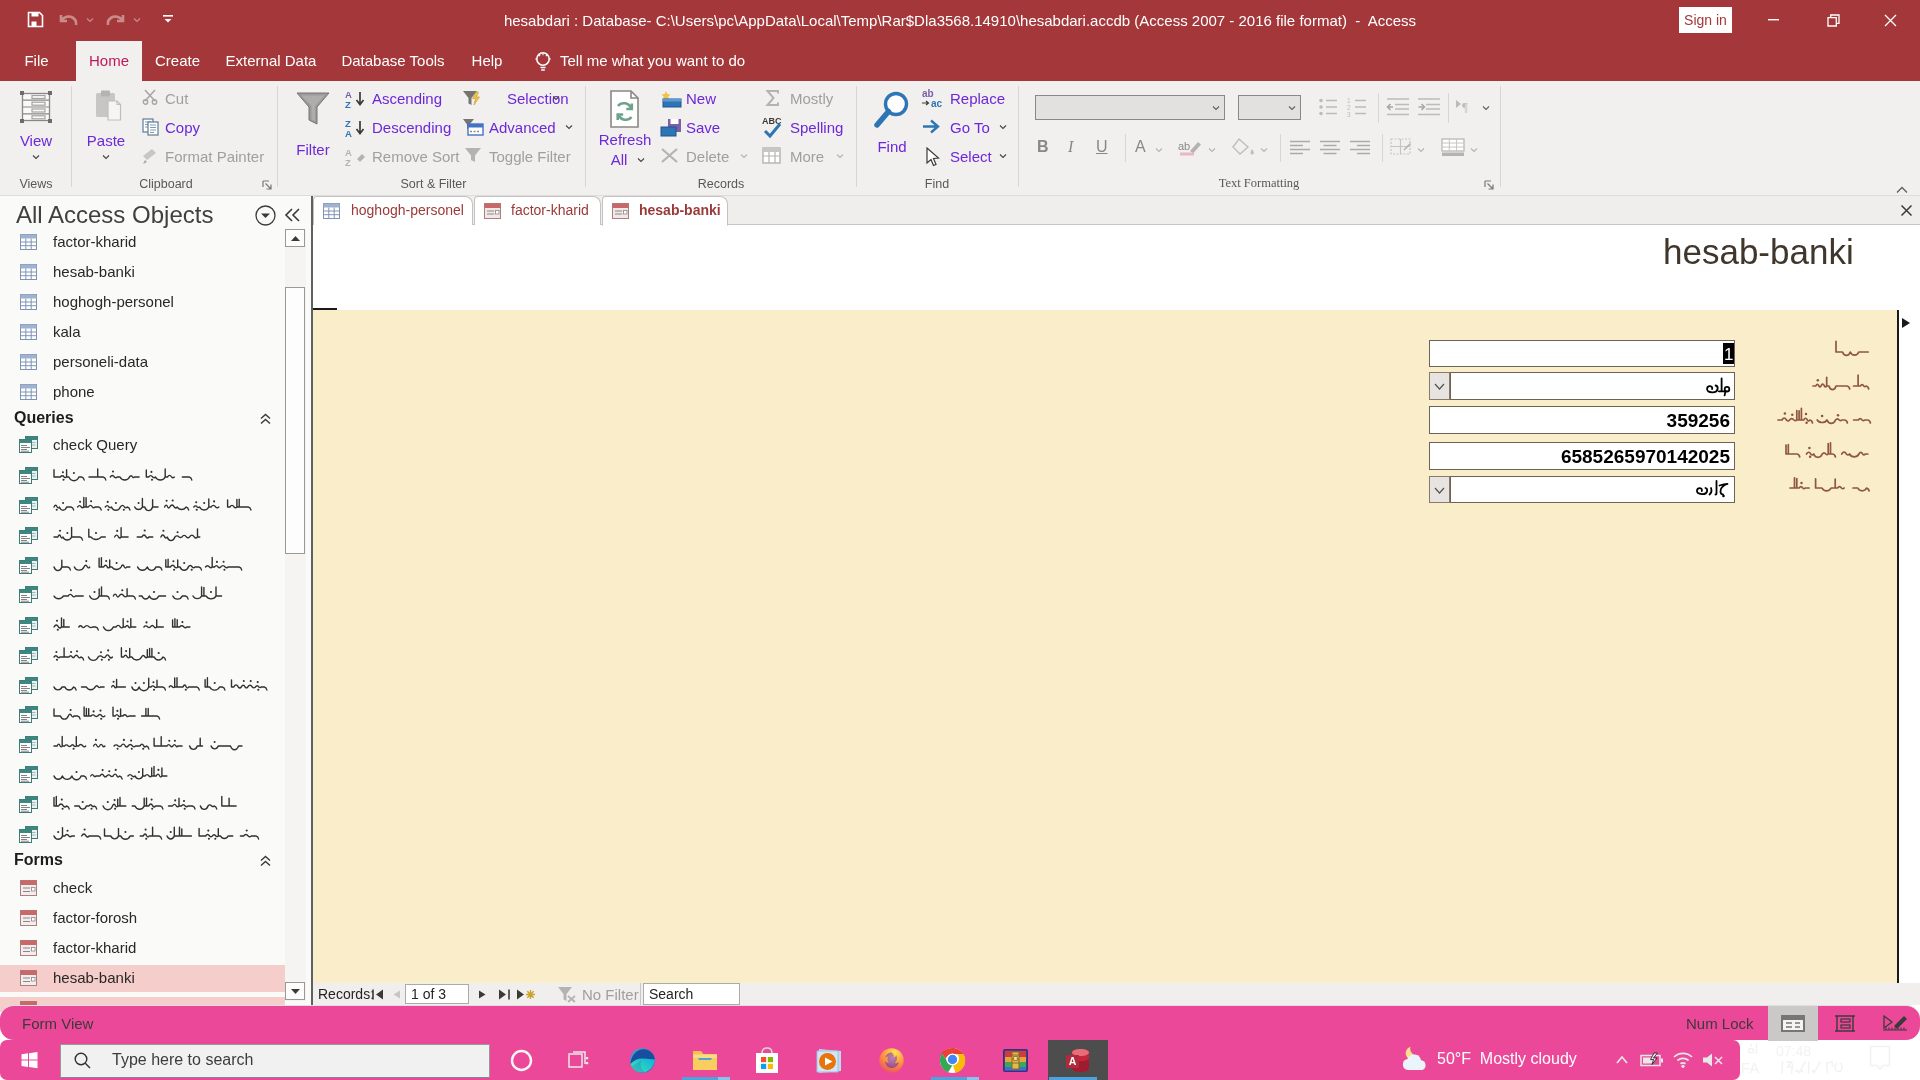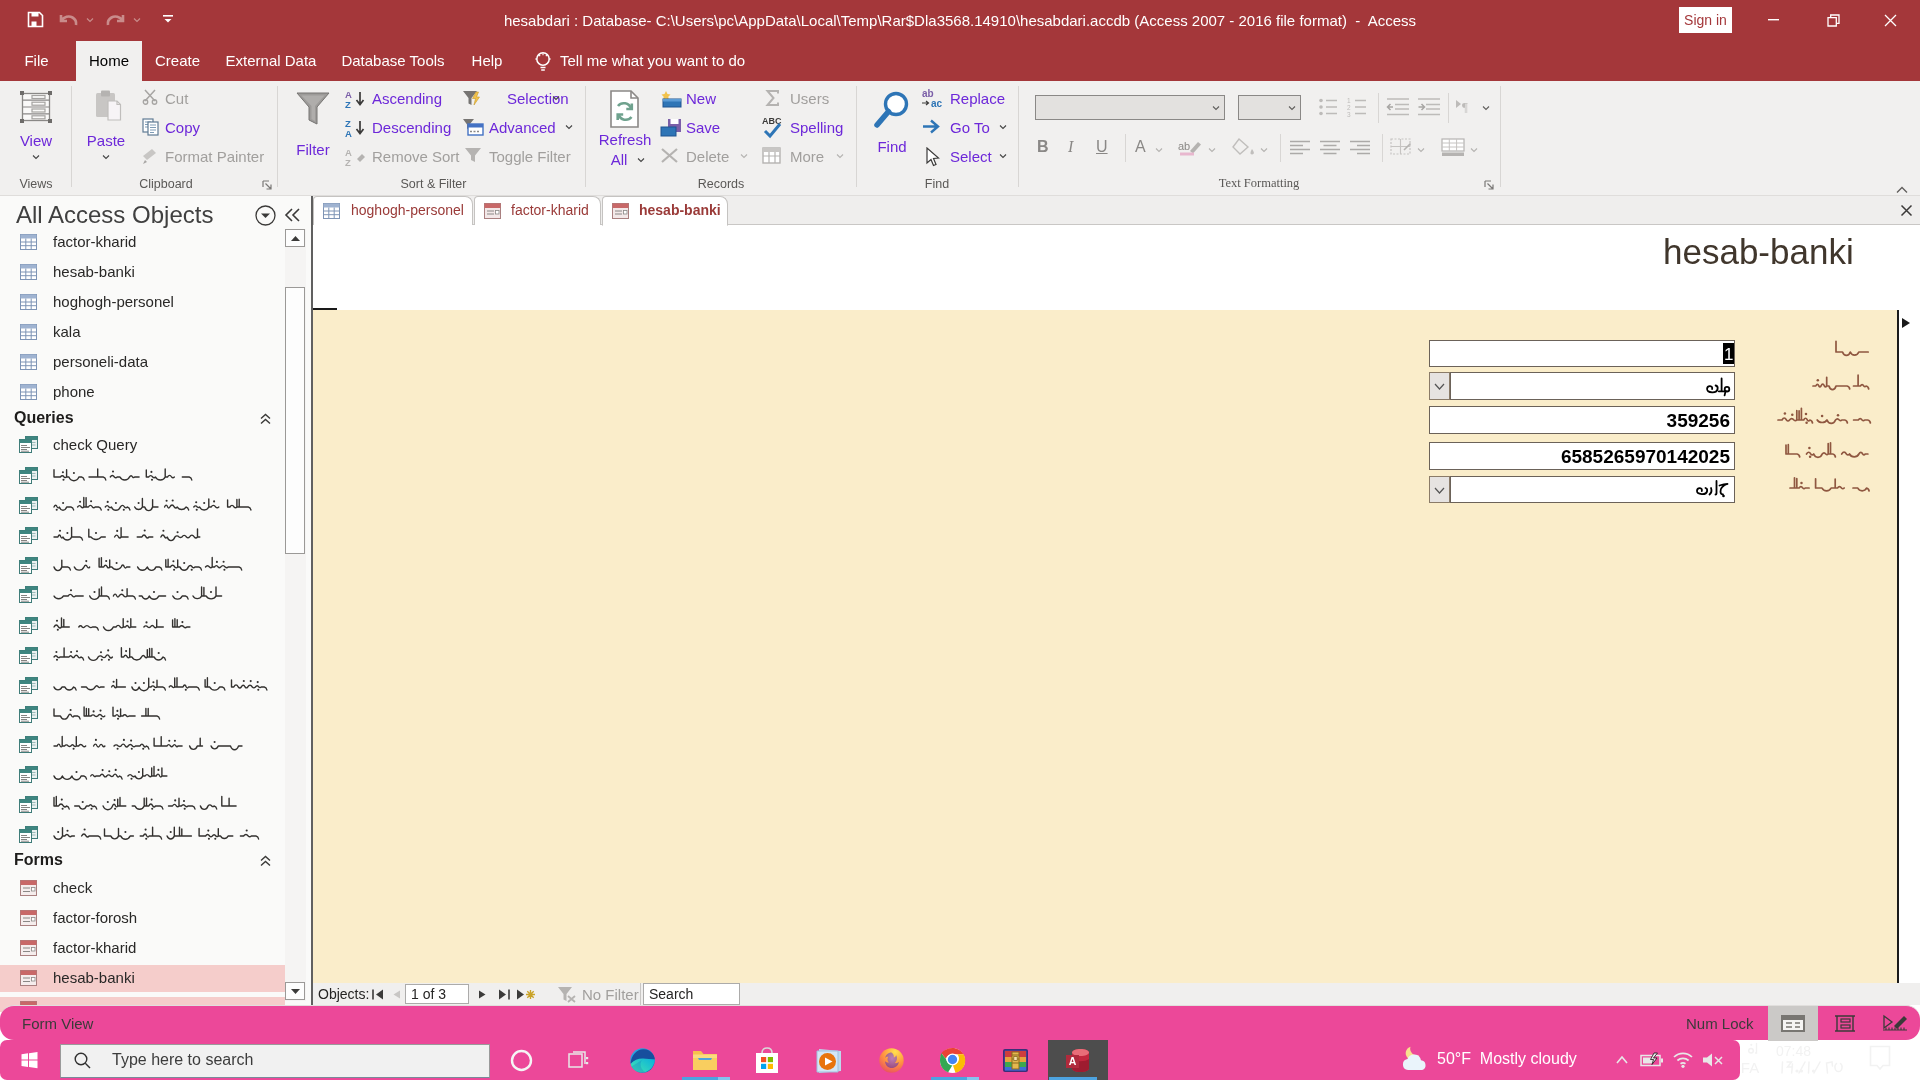--- a/index.html
+++ b/index.html
@@ -67,21 +67,21 @@
   <svg class="abs" style="left:1827px;top:14px" width="13" height="13" viewBox="0 0 13 13">
       <path d="M1 3.7 h8.3 v8.3 h-8.3 z" fill="none" stroke="#fff" stroke-width="1.3"></path>
       <path d="M3.7 3.2 V1 H12 v8.3 h-2.4" fill="none" stroke="#fff" stroke-width="1.3"></path>
     </svg>
   <svg class="abs" style="left:1884px;top:14px" width="13" height="13" viewBox="0 0 13 13">
       <path d="M1 1 L12 12 M12 1 L1 12" fill="none" stroke="#fff" stroke-width="1.3"></path>
     </svg>
 </div>
 <div class="abs" id="tabrow">
   <div class="rtab" style="left:14px;width:45px;">File</div>
-  <div class="rtab" style="left:76px;width:66px;background:#F1F0EF;color:#000000;">Home</div>
+  <div class="rtab" style="left:76px;width:66px;background:#F1F0EF;color:#be185d;">Home</div>
   <div class="rtab" style="left:150px;width:55px;">Create</div>
   <div class="rtab" style="left:216px;width:110px;text-align:center;">External Data</div>
   <div class="rtab" style="left:334px;width:118px;">Database Tools</div>
   <div class="rtab" style="left:462px;width:50px;">Help</div>
   <svg class="abs" style="left:534px;top:10px" width="18" height="22" viewBox="0 0 18 22">
       <circle cx="9" cy="8" r="6.2" fill="none" stroke="#fff" stroke-width="1.5"></circle>
       <path d="M6.5 16.5h5M7.2 19h3.6" stroke="#fff" stroke-width="1.4"></path>
       <path d="M9 2.2 v2 M3.2 8 h-2 M14.8 8 h2 M4.8 3.8 l1.4 1.4 M13.2 3.8 l-1.4 1.4" stroke="#fff" stroke-width="1.1"></path>
     </svg>
   <div class="rtab" style="left:560px;width:210px;text-align:left;">Tell me what you want to do</div>
@@ -227,21 +227,21 @@
   <svg class="abs" style="left:660px;top:66px" width="19" height="17" viewBox="0 0 19 17">
       <path d="M2 2 L17 15 M17 2 L2 15" stroke="#B5B3B1" stroke-width="2.2"></path>
     </svg>
   <div class="btxt abs dis" style="left:686px;top:67px;">Delete</div>
   <svg class="abs" style="left:740px;top:72px" width="8" height="6" viewBox="0 0 8 6">
       <path d="M1 1.5 L4 4.5 L7 1.5" fill="none" stroke="#B5B3B1" stroke-width="1.1"></path>
     </svg>
   <svg class="abs" style="left:763px;top:7px" width="20" height="20" viewBox="0 0 20 20">
       <path d="M15 5.5 V3 H4.5 L10.5 10 L4.5 17 H15 v-2.5" stroke="#B5B3B1" stroke-width="2" fill="none"></path>
     </svg>
-  <div class="btxt abs dis" style="left:790px;top:9px;">Users</div>
+  <div class="btxt abs dis" style="left:790px;top:9px;">Mostly</div>
   <svg class="abs" style="left:762px;top:34px" width="24" height="24" viewBox="0 0 24 24">
       <text x="0" y="9" font-size="9" font-weight="bold" fill="#3B3A39" font-family="Liberation Sans">ABC</text>
       <path d="M3 16 l5 5 10 -12" stroke="#2E75B6" stroke-width="3" fill="none"></path>
     </svg>
   <div class="btxt abs" style="left:790px;top:38px;">Spelling</div>
   <svg class="abs" style="left:762px;top:66px" width="20" height="18" viewBox="0 0 20 18">
       <rect x="1" y="1" width="17" height="15" fill="#fff" stroke="#B5B3B1" stroke-width="1.4"></rect>
       <rect x="1" y="1" width="17" height="4" fill="#C8C6C4"></rect>
       <path d="M1 9 h17 M7 5 v11 M13 5 v11" stroke="#B5B3B1" stroke-width="1.2"></path>
     </svg>
@@ -954,21 +954,21 @@
         </g>
         <circle cx="32.5" cy="18" r="1.3" fill="#000"></circle>
       </svg>
     </div>
 </div>
 
 <svg class="abs" style="left:1901px;top:317px" width="10" height="12" viewBox="0 0 10 12">
     <path d="M1 1 L9 6 L1 11 z" fill="#1a1a1a"></path>
   </svg>
 <div class="abs" id="recordbar">
-  <div class="abs" style="left:5px;top:3px;">Objects:</div>
+  <div class="abs" style="left:5px;top:3px;">Records:</div>
   <svg class="abs" style="left:58px;top:6px" width="14" height="11" viewBox="0 0 14 11">
       <path d="M2 0.5 v10" stroke="#3B3A39" stroke-width="1.6"></path>
       <path d="M12 0.5 L5 5.5 L12 10.5 z" fill="#3B3A39"></path>
     </svg>
   <svg class="abs" style="left:79px;top:7px" width="9" height="9" viewBox="0 0 9 9">
       <path d="M8 0.5 L1.5 4.5 L8 8.5 z" fill="#C8C6C4"></path>
     </svg>
   <div class="abs" style="left:92px;top:1px;width:64px;height:20px;background:#fff;border:1px solid #ACABAA;"></div>
   <div class="abs" style="left:98px;top:3px;">1 of 3</div>
   <svg class="abs" style="left:165px;top:7px" width="9" height="9" viewBox="0 0 9 9">

